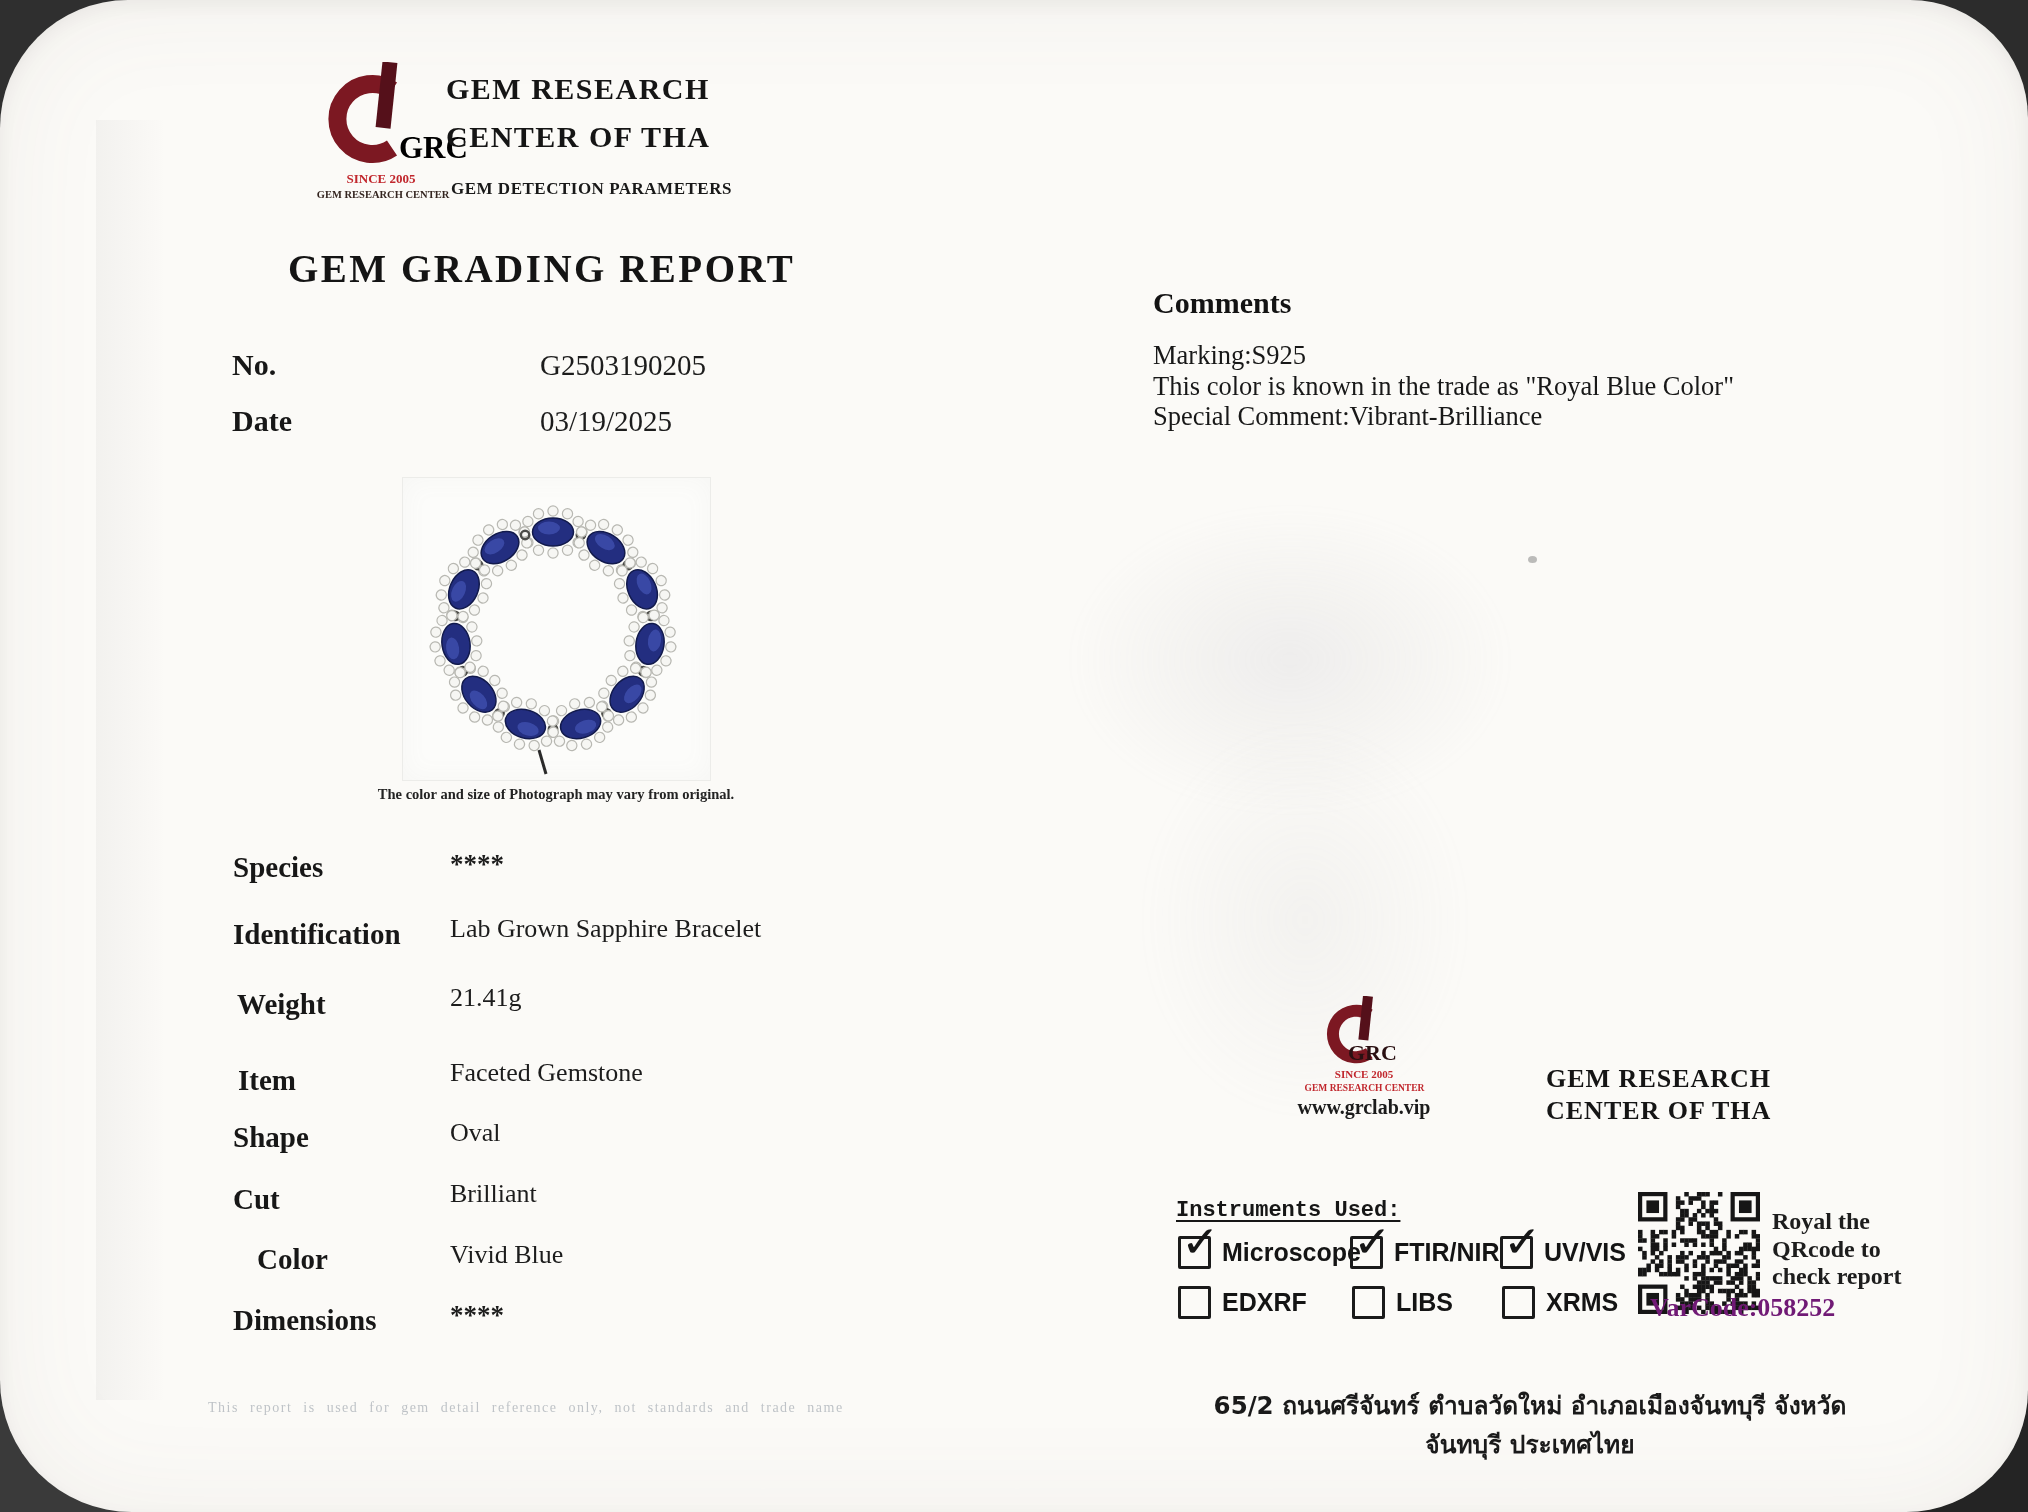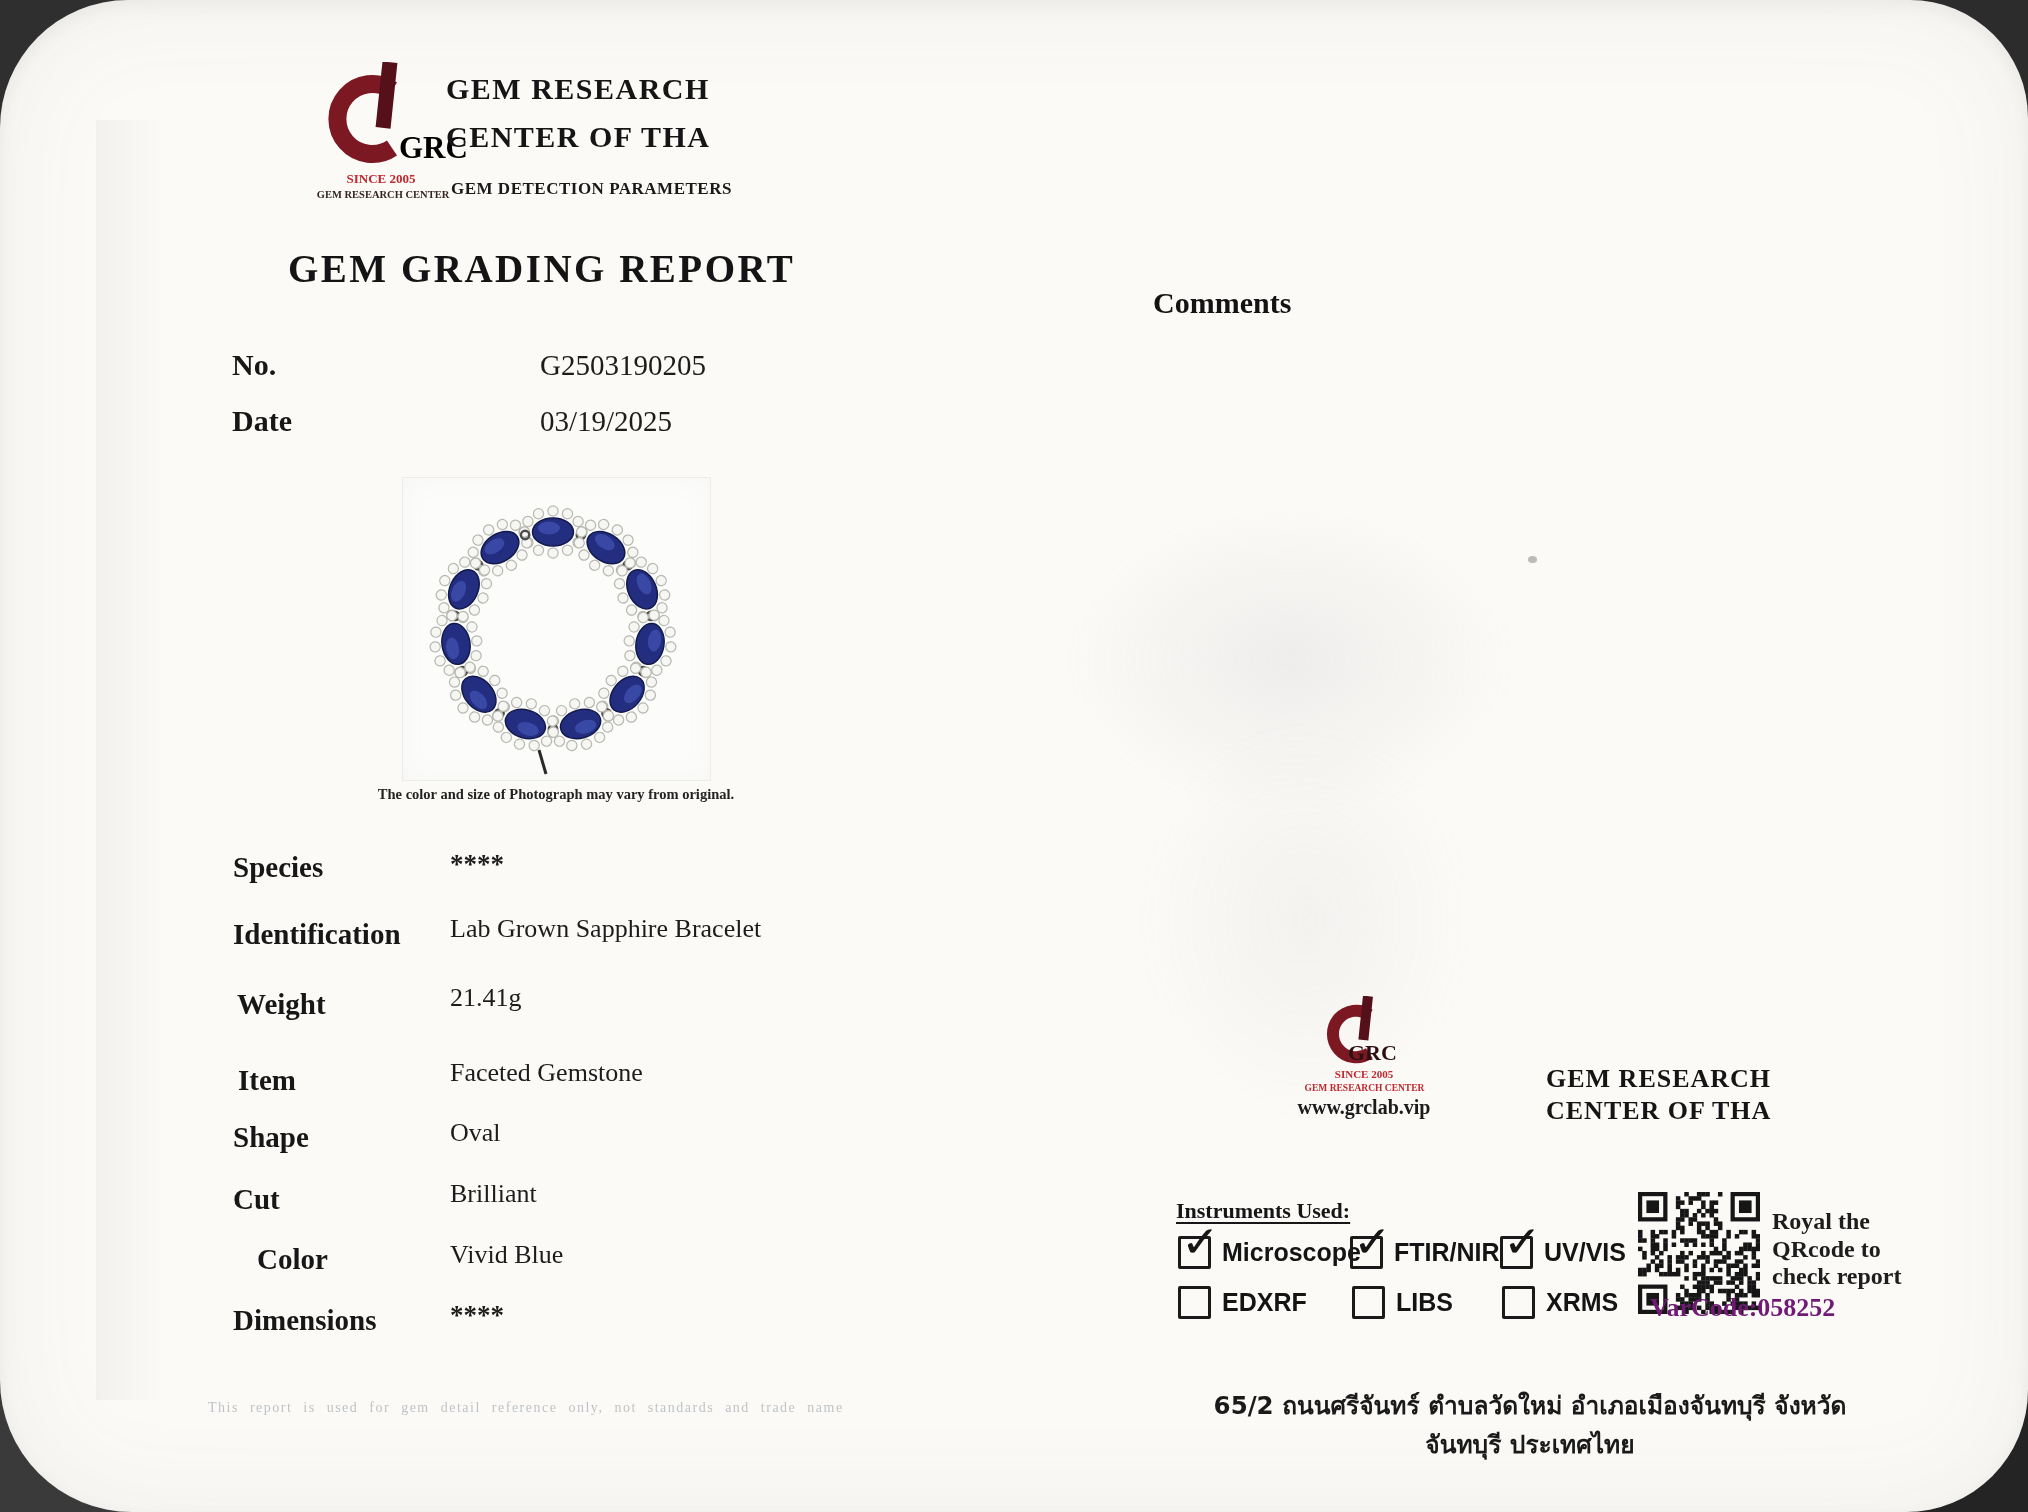--- a/index.html
+++ b/index.html
@@ -1,18 +1,18 @@
 <!DOCTYPE html>
 <html><head>
 <meta charset="utf-8">
 <title>Gem Grading Report</title>
 <style>
   html,body{margin:0;padding:0;background:#444;}
   .serif{font-family:"Liberation Serif","DejaVu Serif",serif;}
-  .sans{font-family:Liberation Serif, serif;}
+  .sans{font-family:Liberation Mono, monospace;}
   .scene{position:relative;width:2028px;height:1512px;overflow:hidden;background:#9b9b9b;}
   .corner{position:absolute;width:240px;height:240px;z-index:1;}
   .c-tl{top:0;left:0;background:radial-gradient(circle at 100% 100%, #ffffff 112px, #d9d9d9 124px, #9a9a9a 158px, #5c5c5c 198px, #2f2f2f 240px);}
   .c-tr{top:0;right:0;background:radial-gradient(circle at 0% 100%, #e8e8e8 112px, #b8b8b8 128px, #6e6e6e 170px, #2c2c2c 230px);}
   .c-bl{bottom:0;left:0;background:radial-gradient(circle at 100% 0%, #e3e3e3 112px, #bdbdbd 128px, #7e7e7e 168px, #3a3a3a 228px);}
   .c-br{bottom:0;right:0;background:radial-gradient(circle at 0% 0%, #dcdcdc 110px, #a3a3a3 126px, #606060 168px, #242424 228px);}
   .paper{position:absolute;inset:0;z-index:2;background:#fbfaf7;border-radius:128px 118px 122px 132px;
          box-shadow:inset 0 0 110px rgba(120,105,80,.07), inset 0 6px 18px rgba(0,0,0,.05);}
   .abs{position:absolute;}
   .lbl{font-family:"Liberation Serif","DejaVu Serif",serif;font-weight:bold;color:#171717;}
@@ -268,20 +268,25 @@
     <div class="abs lbl" style="left:233px;top:1183px;font-size:29px;">Cut</div>
     <div class="abs val" style="left:450px;top:1179px;font-size:26px;text-align:right;">Brilliant</div>
     <div class="abs lbl" style="left:233px;top:1243px;font-size:29px;margin-left:24px;">Color</div>
     <div class="abs val" style="left:450px;top:1240px;font-size:26px;">Vivid Blue</div>
     <div class="abs lbl" style="left:233px;top:1304px;font-size:29px;">Dimensions</div>
     <div class="abs val" style="left:450px;top:1300px;font-size:27px;font-weight:bold;">****</div>
 
     <div class="abs serif faint" style="left:208px;top:1400px;font-size:14px;">This report is used for gem detail reference only, not standards and trade name</div>
 
     <div class="abs serif" style="left:1153px;top:286px;font-size:30px;font-weight:bold;color:#131313;">Comments</div>
+    <div class="abs serif" style="left:1153px;top:340px;font-size:26.5px;line-height:30.5px;color:#181818;width:770px;">
+      <div>Marking:S925</div>
+      <div>This color is known in the trade as "Royal Blue Color"</div>
+      <div>Special Comment:Vibrant-Brilliance</div>
+    </div>
 
     <div class="smudge" style="left:1060px;top:500px;width:460px;height:320px;background:radial-gradient(ellipse, rgba(175,175,182,.16), transparent 68%);filter:blur(7px);"></div>
     <div class="smudge" style="left:1140px;top:720px;width:330px;height:400px;background:radial-gradient(ellipse, rgba(180,180,185,.11), transparent 70%);filter:blur(8px);"></div>
     <div class="speck" style="left:1528px;top:556px;width:9px;height:7px;"></div>
 
     <svg class="abs" style="left:1318px;top:996px;" width="64" height="72" viewBox="0 0 94 108">
       <path d="M76 28 A35 35 0 1 0 76 86" fill="none" stroke="#7c1822" stroke-width="18"></path>
       <rect x="63" y="0" width="15" height="66" fill="#55101a" transform="rotate(6 70 33)"></rect>
     </svg>
     <div class="abs serif" style="left:1348px;top:1040px;font-size:22px;font-weight:bold;color:#2a1012;">GRC</div>

